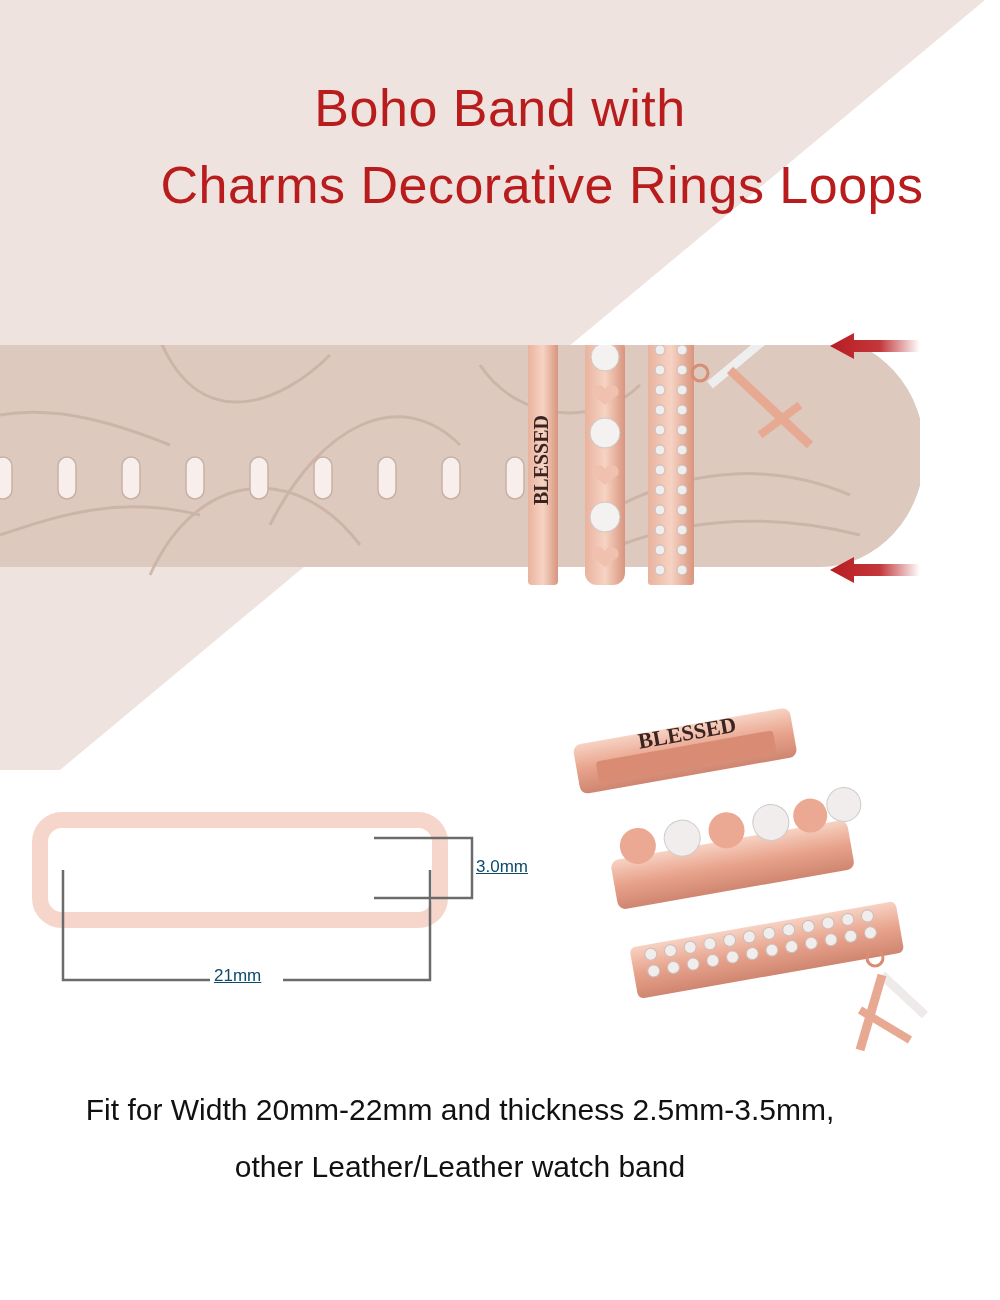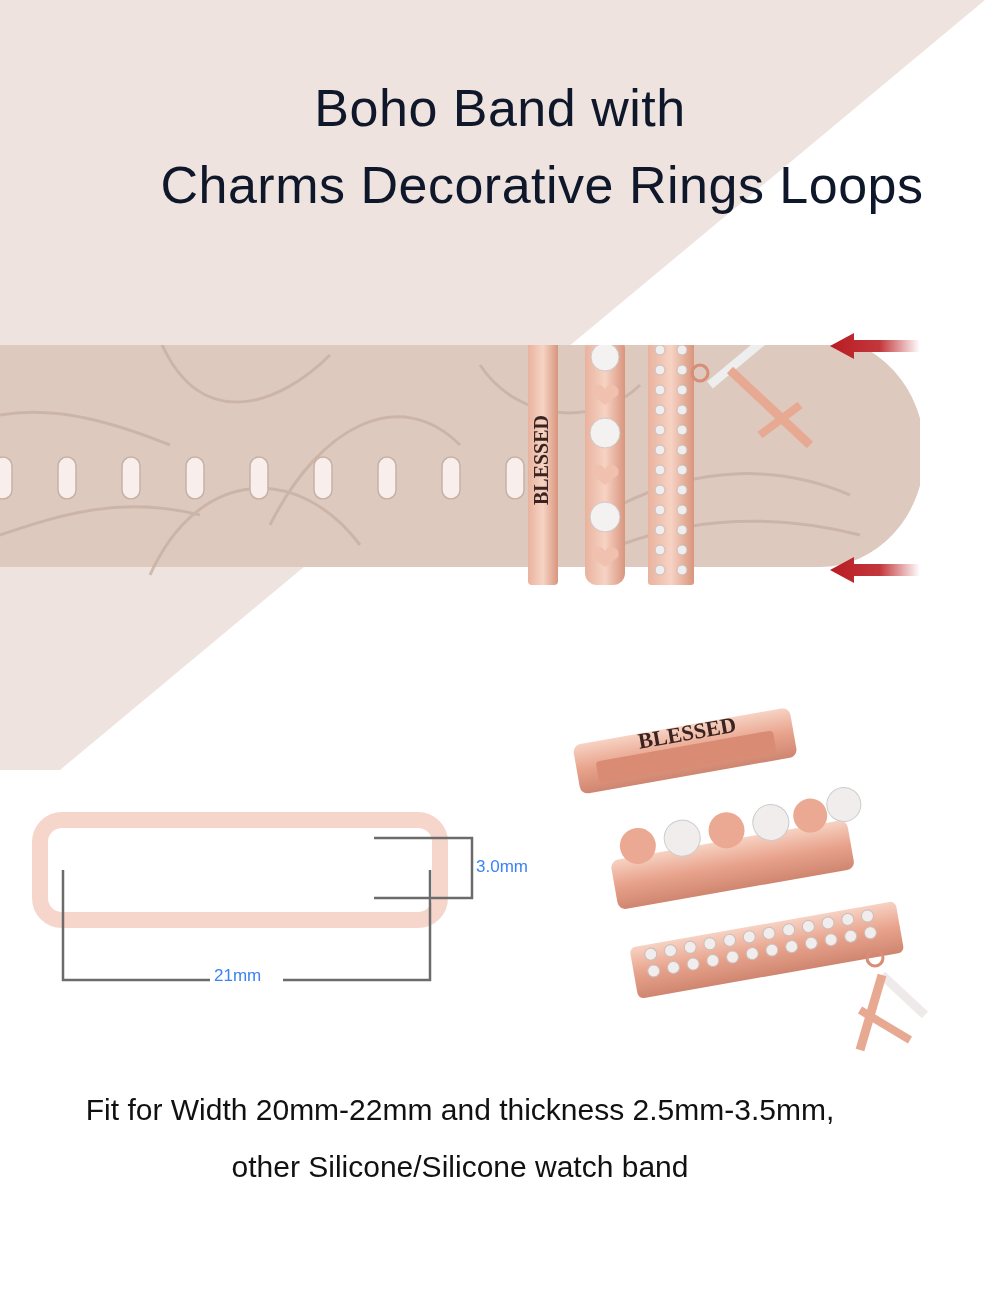--- a/index.html
+++ b/index.html
@@ -1,26 +1,26 @@
 <!DOCTYPE html>
 <html><head>
 <meta charset="utf-8">
 <style>
   html, body { margin:0; padding:0; }
   body { width:1000px; height:1300px; position:relative; overflow:hidden; background:#ffffff; font-family:"DejaVu Sans", sans-serif; }
   .bg-shape { position:absolute; left:0; top:0; width:1000px; height:1300px; }
-  .title { position:absolute; left:0; width:1000px; text-align:center; color:#0f172a; font-family:"Liberation Sans", sans-serif; font-size:52px; letter-spacing:0.5px; }
+  .title { position:absolute; left:0; width:1000px; text-align:center; color:#b91c1c; font-family:"Liberation Sans", sans-serif; font-size:52px; letter-spacing:0.5px; }
   .title.l1 { top:78px; }
   .title.l2 { top:155px;margin-left:42px; }
   .band { position:absolute; left:0; top:345px; width:920px; height:240px; }
   .arrow { position:absolute; width:90px; height:26px; }
   .arrow.top { left:830px; top:333px; }
   .arrow.bot { left:830px; top:557px; }
   .loop-diagram { position:absolute; left:30px; top:810px; width:560px; height:200px; }
-  .dim-label { position:absolute; font-family:"Liberation Sans", sans-serif; font-size:17px; color:#3b82f6; background:#fff; padding:0 4px; }
+  .dim-label { position:absolute; font-family:"Liberation Sans", sans-serif; font-size:17px; color:#0c4a6e; background:#fff; padding:0 4px;text-decoration:underline; }
   .dim-label.w { left:210px; top:966px; }
   .dim-label.h { left:472px; top:857px; background:transparent; }
   .charms { position:absolute; left:560px; top:690px; width:420px; height:380px; }
   .footer { position:absolute; left:0; width:920px; text-align:center; color:#111; font-family:"Liberation Sans", sans-serif; font-size:30px; }
   .footer.l1 { top:1093px; }
   .footer.l2 { top:1150px; }
 </style>
 </head>
 <body>
 
@@ -210,13 +210,13 @@
 
   <g>
     <circle cx="315" cy="268" r="8" fill="none" stroke="#d98c76" stroke-width="3"></circle>
     <line x1="322" y1="285" x2="365" y2="325" stroke="#eeeaea" stroke-width="9"></line>
     <line x1="322" y1="285" x2="300" y2="360" stroke="#e8a993" stroke-width="9"></line>
     <line x1="300" y1="320" x2="350" y2="350" stroke="#e8a993" stroke-width="8"></line>
   </g>
 </svg>
 
 <div class="footer l1">Fit for Width 20mm-22mm and thickness 2.5mm-3.5mm,</div>
-<div class="footer l2">other Silicone/Silicone watch band</div>
+<div class="footer l2">other Leather/Leather watch band</div>
 
 </body></html>

